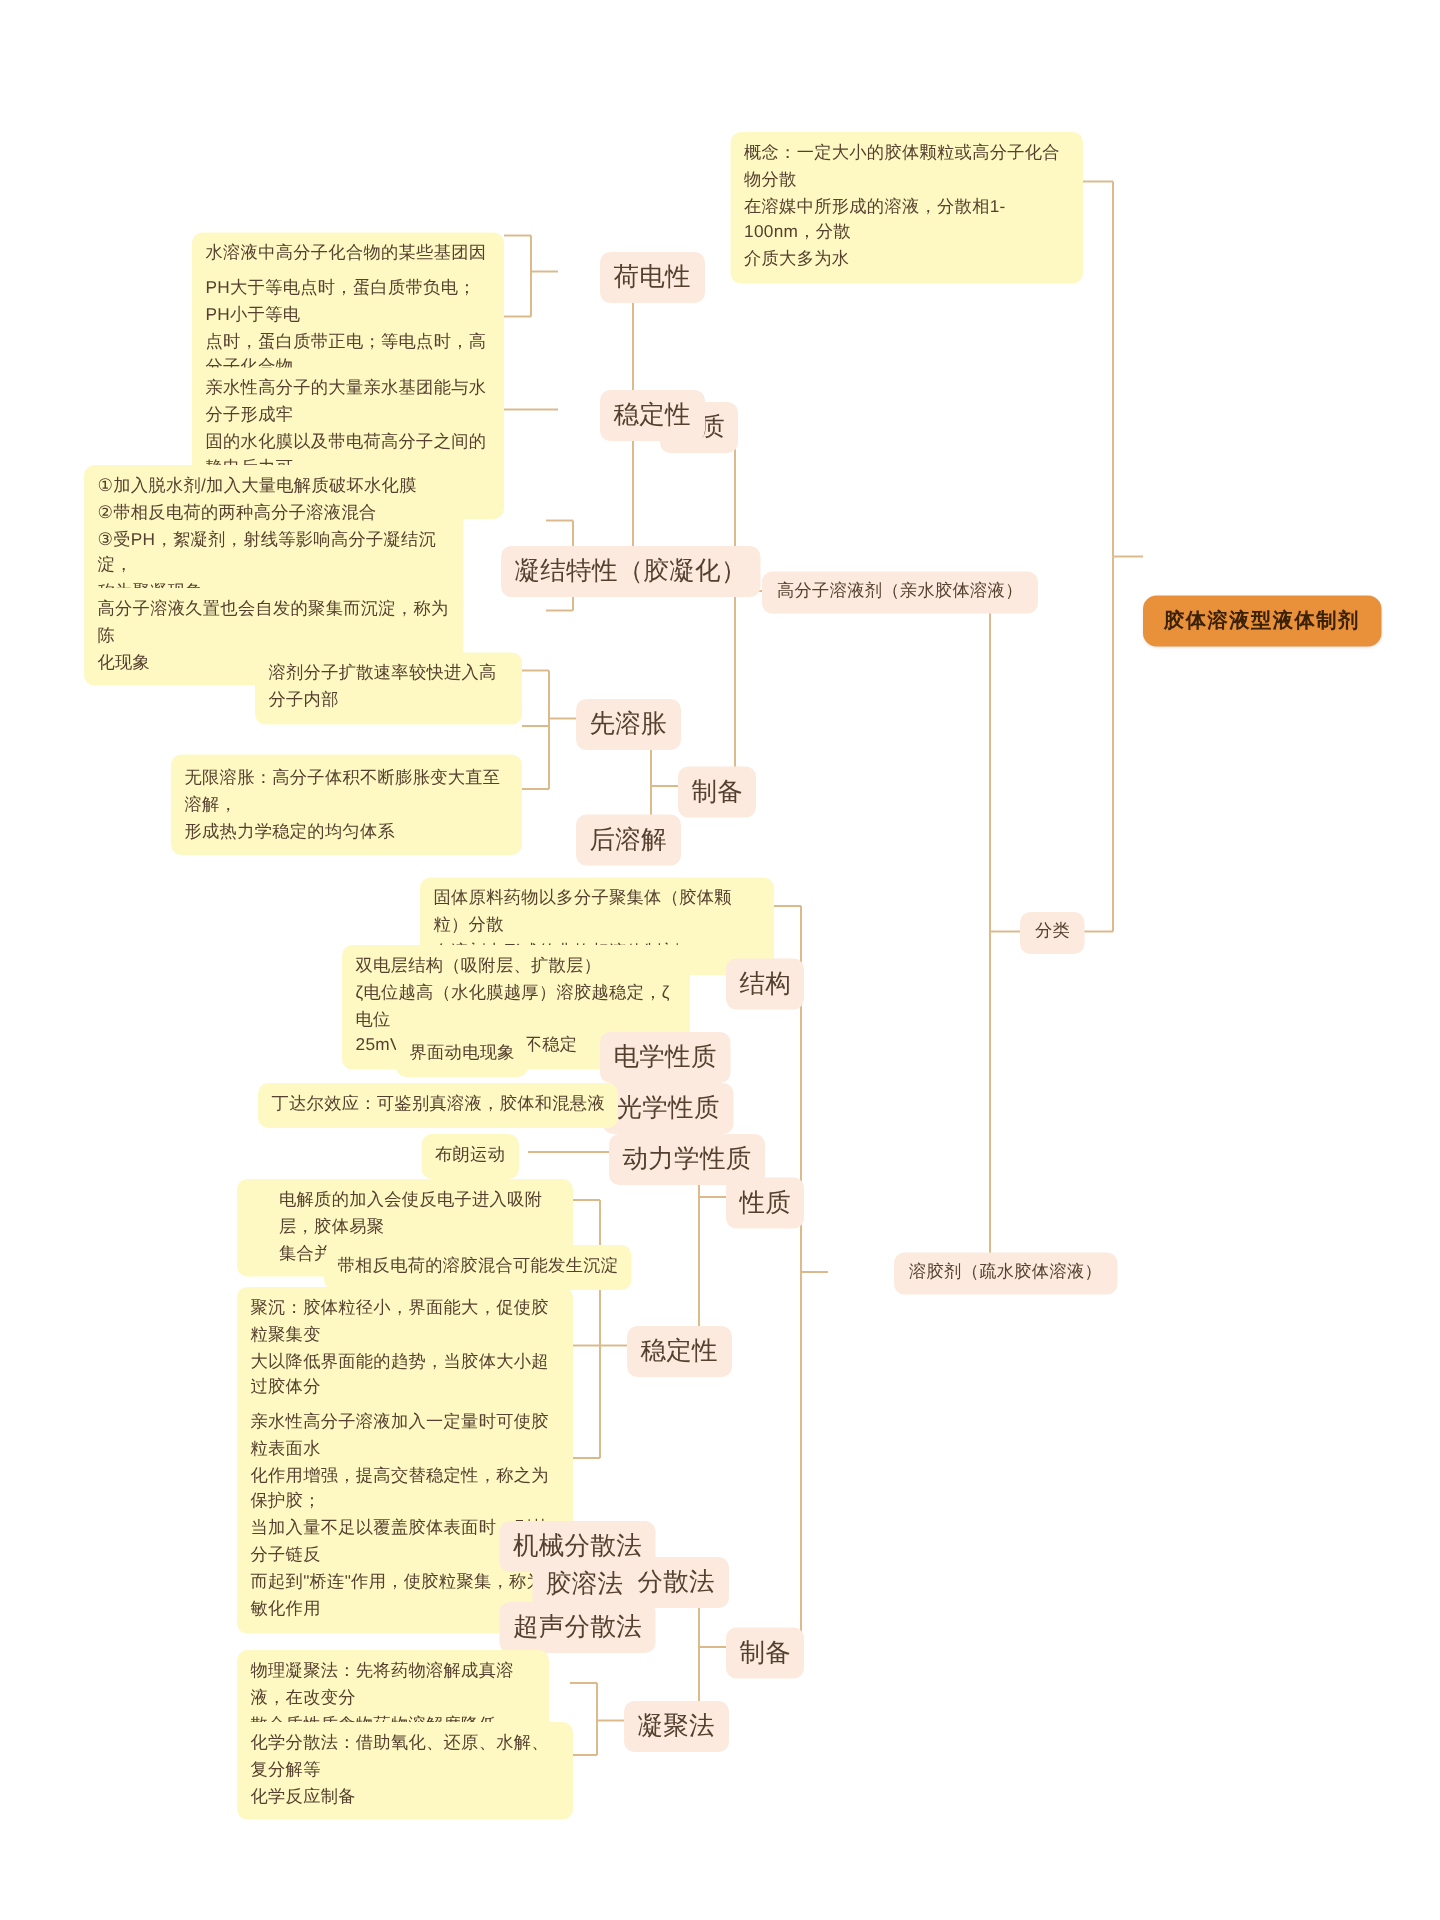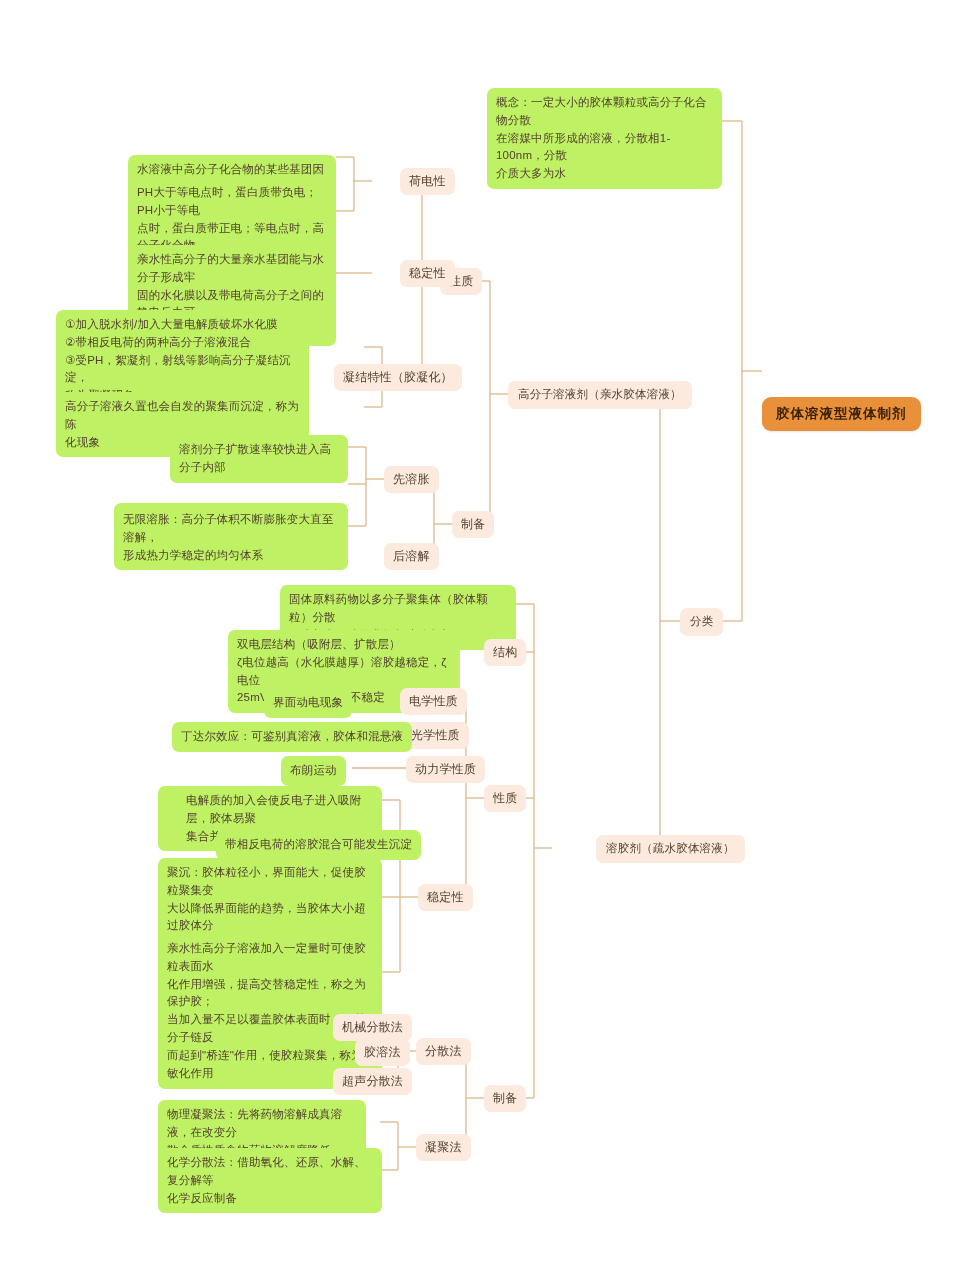--- a/index.html
+++ b/index.html
@@ -9,39 +9,39 @@
     font-family:"Liberation Sans","DejaVu Sans",sans-serif;
     position:relative;
     overflow:hidden;
     color:#4a3526;
   }
   #canvas{position:absolute;left:0;top:0;width:960px;height:1280px;}
   svg.lines{position:absolute;left:0;top:0;width:960px;height:1280px;pointer-events:none;}
   .node{
     position:absolute;
     box-sizing:border-box;
-    background:#bef264;
+    background:#fef9c3;
     border-radius:7px;
     padding:6px 9px;
     font-size:11.5px;
     line-height:1.55;
     color:#55402f;
     letter-spacing:0.2px;
     white-space:pre-line;
   }
   .node.branch{
     background:#fbeadd;
     padding:5px 10px;
     font-size:11.5px;
     white-space:nowrap;
   }
   .node.sub{
     background:#fbeadd;
     padding:4px 9px;
-    font-size:12px;
+    font-size:17px;
     white-space:nowrap;
   }
   .root{
     position:absolute;
     background:#e8903a;
     color:#3b2106;
     font-weight:bold;
     border-radius:9px;
     padding:8px 14px;
     font-size:13.5px;

